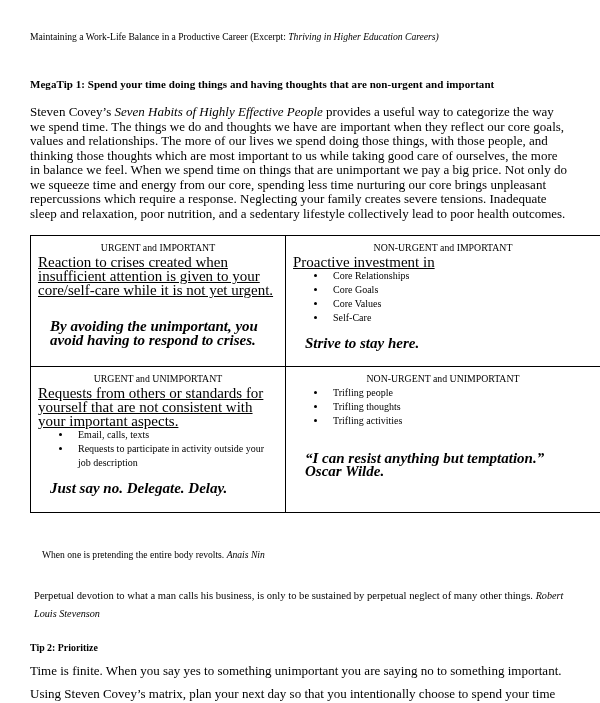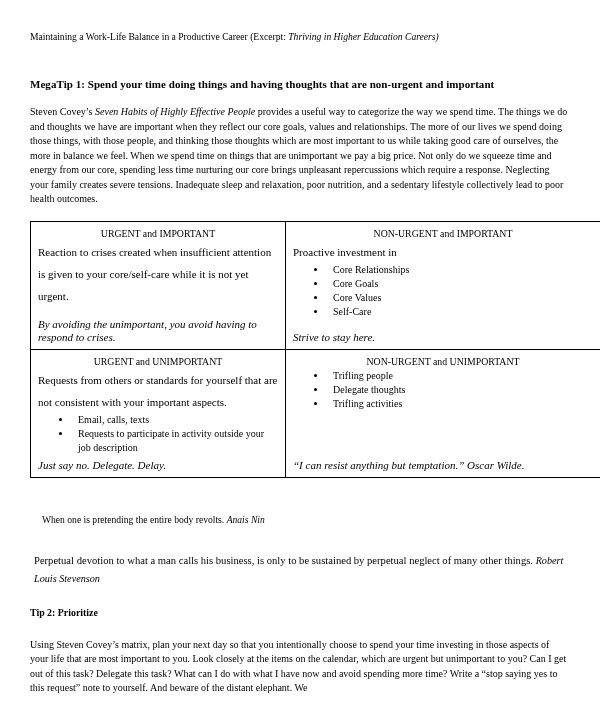--- a/index.html
+++ b/index.html
@@ -38,21 +38,21 @@
 
   .megatip {
     font-size: 11px;
     font-weight: bold;
     line-height: 14px;
     margin: 0;
     letter-spacing: 0.05px;
   }
 
   .body-par {
-    font-size: 10px;
+    font-size: 13px;
     line-height: 14.5px;
     margin: 0;
     text-align: left;
   }
   .body-par .italic { font-style: italic; }
 
   
   .matrix {
     width: 540px;
     border-collapse: collapse;
@@ -78,38 +78,39 @@
   }
 
   .quad-head {
     text-align: center;
     margin: 0 0 0 0;
     font-size: 9.8px;
     line-height: 14px;
   }
   .quad-text {
     margin: 0;
-    font-size: 11px;
-    line-height: 22px;
+    font-size: 15px;
+    line-height: 14px;
+    text-decoration: underline;
   }
   .quad-list {
     margin: 0;
     padding-left: 34px;
     list-style-type: disc;
   }
   .quad-list li {
     font-size: 10px;
     line-height: 14px;
     padding-left: 6px;
   }
   .quad-foot {
-    margin: 0;
+    margin: 12px;
     font-style: italic;
-    font-weight: normal;
-    font-size: 11px;
+    font-weight: bold;
+    font-size: 15px;
     line-height: 13.4px;
   }
   .grow { flex: 1 1 auto; }
 
   
   .link-line {
     margin: 0;
     font-size: 9.8px;
     line-height: 14px;
   }
@@ -200,21 +201,21 @@
             </ul>
             <div class="grow"></div>
             <p class="quad-foot">Just say no.  Delegate. Delay.</p>
           </div>
         </td>
         <td class="right-cell">
           <div class="cell-inner">
             <p class="quad-head">NON-URGENT and UNIMPORTANT</p>
             <ul class="quad-list">
               <li>Trifling people</li>
-              <li>Delegate thoughts</li>
+              <li>Trifling thoughts</li>
               <li>Trifling activities</li>
             </ul>
             <div class="grow"></div>
             <p class="quad-foot">“I can resist anything but temptation.” Oscar Wilde.</p>
           </div>
         </td>
       </tr>
     </tbody>
   </table>
 
@@ -228,19 +229,20 @@
   <div class="spacer-sm"></div>
 
   <p class="quote-big"><span>Perpetual devotion to what a man calls his business, is only to be sustained by perpetual neglect of many other things.</span> <span class="italic">Robert Louis Stevenson</span></p>
 
   <div class="spacer-md"></div>
 
   <p class="tip-head">Tip 2:  Prioritize</p>
 
   <div class="spacer-sm"></div>
 
+  <p class="body-par">Time is finite.  When you say yes to something unimportant you are saying no to something important.</p>
 
   <div class="spacer-sm"></div>
 
   <p class="body-par">Using Steven Covey’s matrix, plan your next day so that you intentionally choose to spend your time investing in those aspects of your life that are most important to you.  Look closely at the items on the calendar, which are urgent but unimportant to you?  Can I get out of this task?  Delegate this task? What can I do with what I have now and avoid spending more time?  Write a “stop saying yes to this request” note to yourself.  And beware of the distant elephant.  We</p>
 
 
 </div>
 
 </body></html>

